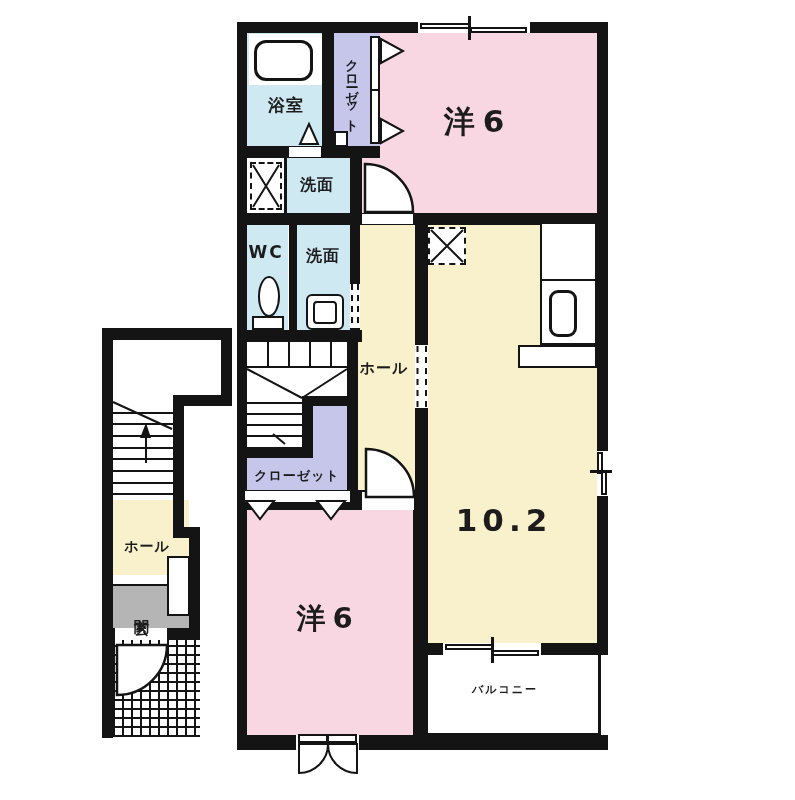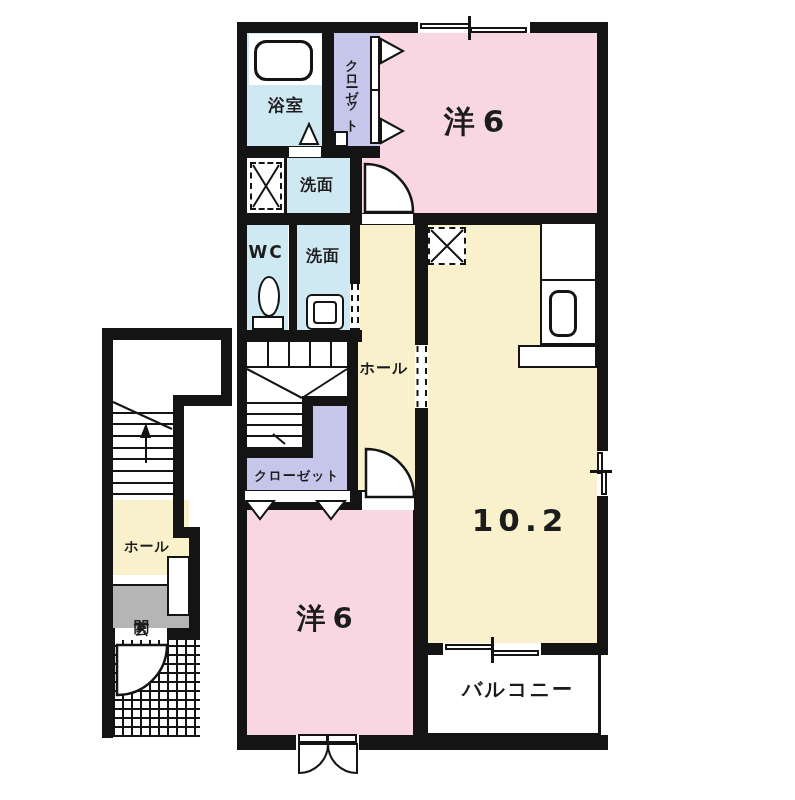--- a/index.html
+++ b/index.html
@@ -184,19 +184,19 @@
   </svg>
 
   <div class="lbl" style="left:286px;top:105px;font-size:17px;">浴室</div>
   <div class="lbl vert" style="left:352px;top:88px;font-size:13px;">クローゼット</div>
   <div class="lbl" style="left:478px;top:121px;font-size:31px;letter-spacing:8px;">洋6</div>
   <div class="lbl" style="left:317px;top:185px;font-size:16px;">洗面</div>
   <div class="lbl" style="left:266px;top:252px;font-size:17px;letter-spacing:2px;">WC</div>
   <div class="lbl" style="left:323px;top:256px;font-size:16px;">洗面</div>
   <div class="lbl" style="left:384px;top:368px;font-size:15px;">ホール</div>
   <div class="lbl" style="left:297px;top:475px;font-size:13px;">クローゼット</div>
-  <div class="lbl" style="left:520px;top:520px;font-size:31px;letter-spacing:5px;">10.2</div>
+  <div class="lbl" style="left:504px;top:520px;font-size:31px;letter-spacing:5px;">10.2</div>
   <div class="lbl" style="left:328px;top:618px;font-size:29px;letter-spacing:7px;">洋6</div>
-  <div class="lbl" style="left:518px;top:689px;font-size:20px;letter-spacing:2px;">バルコニー</div>
+  <div class="lbl" style="left:505px;top:689px;font-size:11px;letter-spacing:2px;">バルコニー</div>
   <div class="lbl" style="left:147px;top:546px;font-size:14px;">ホール</div>
   <div class="lbl vert" style="left:141px;top:607px;font-size:15px;">玄関</div>
 
 </div>
 
 </body></html>

